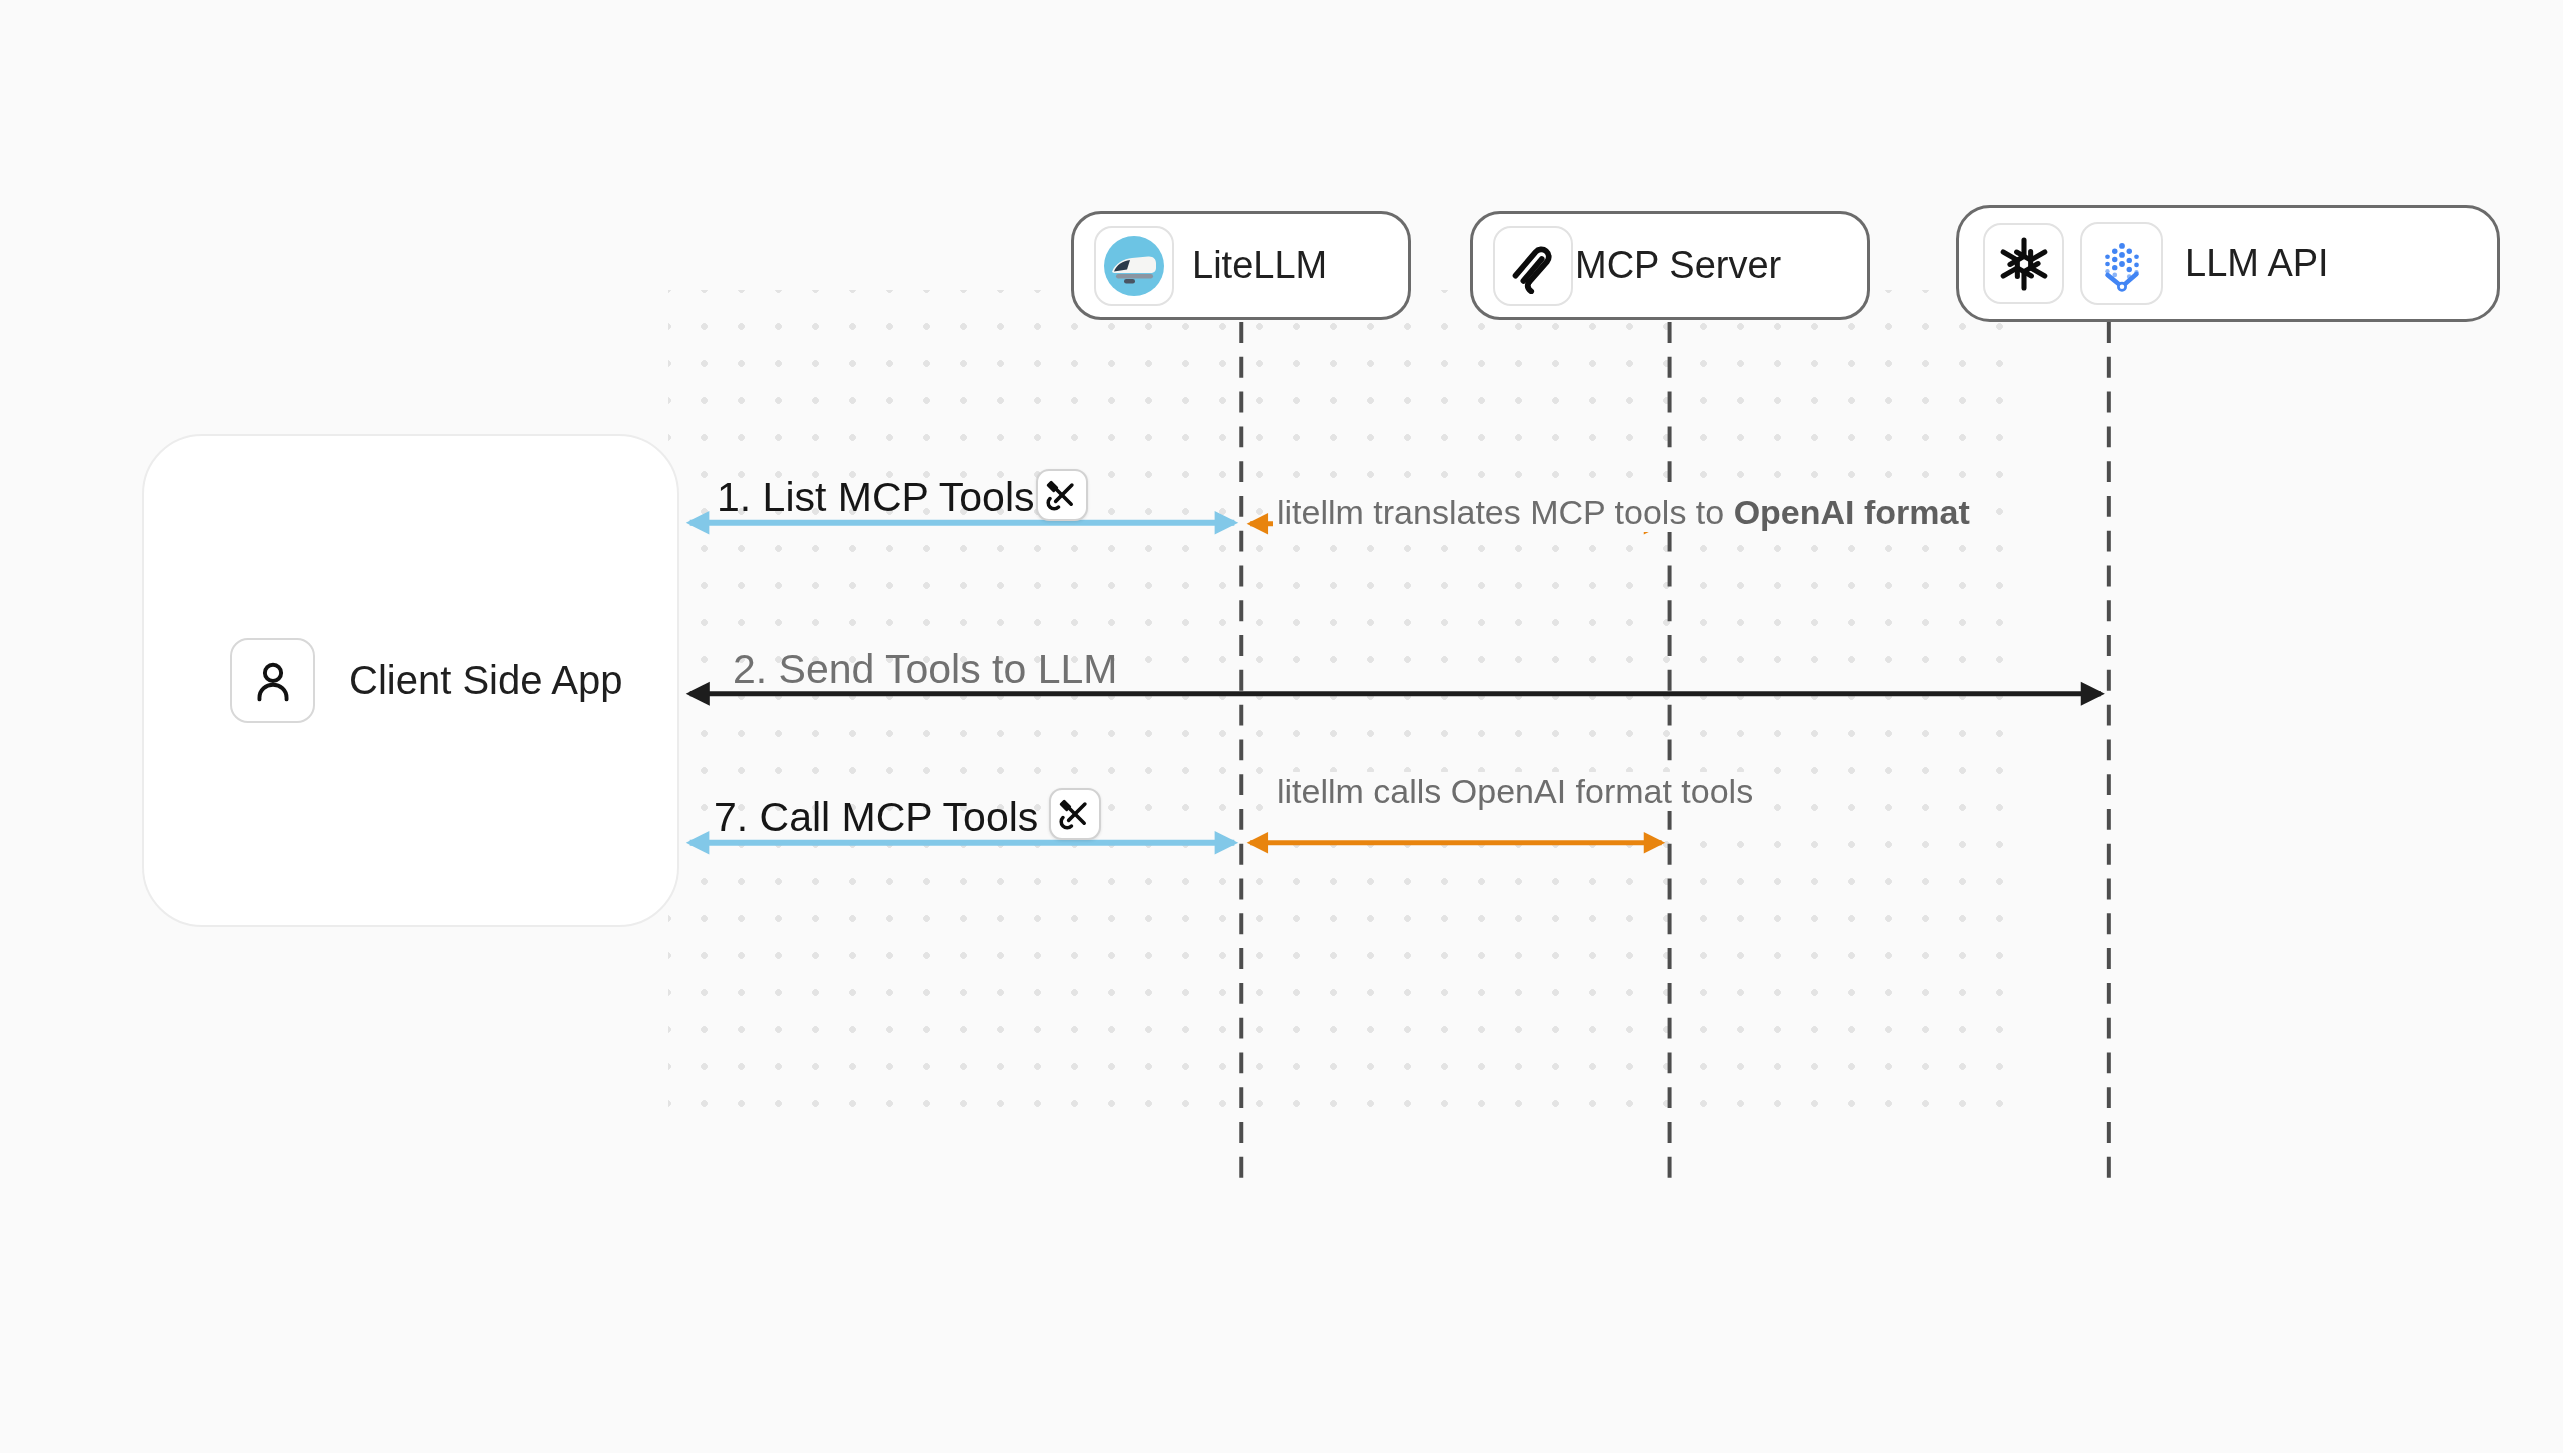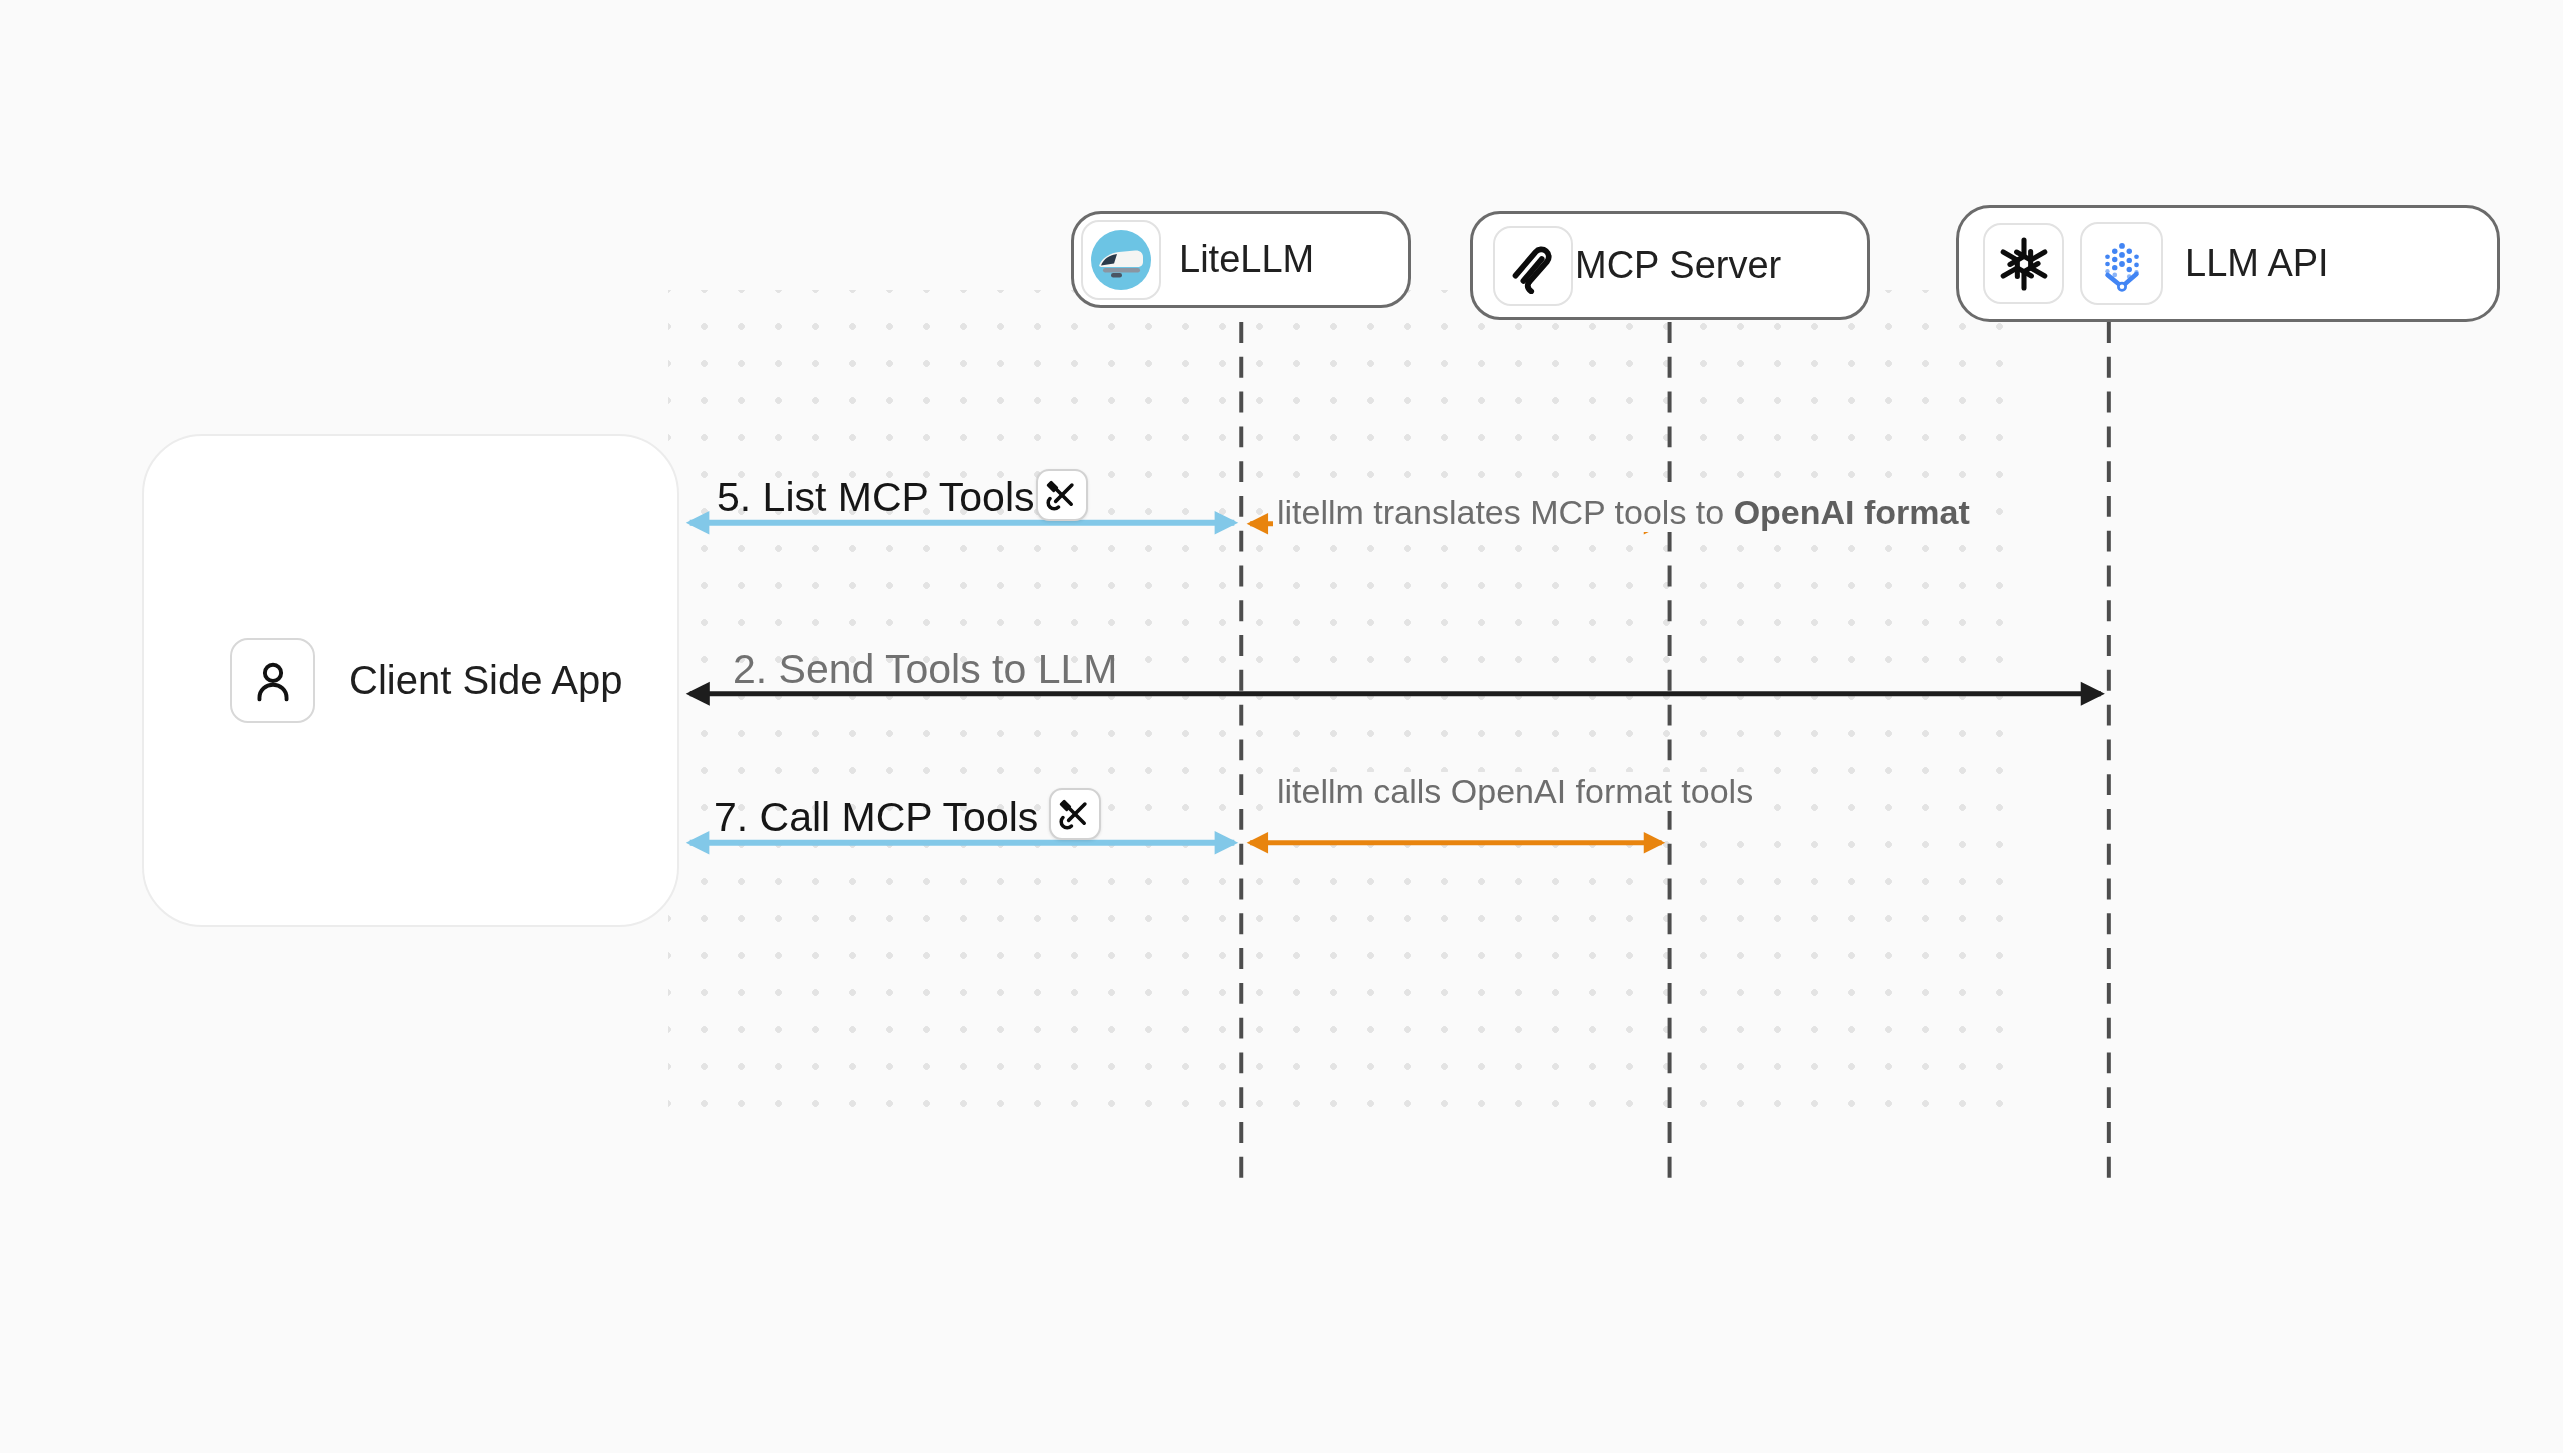--- a/index.html
+++ b/index.html
@@ -60,21 +60,21 @@
 
     <line x1="1258" y1="527" x2="1672" y2="527" stroke="#e8840e" stroke-width="5" marker-start="url(#mo)" marker-end="url(#mo)"></line>
 
     <line x1="694" y1="698" x2="2114" y2="698" stroke="#1d1d1d" stroke-width="5" marker-start="url(#mk)" marker-end="url(#mk)"></line>
 
     <line x1="694" y1="848" x2="1242" y2="848" stroke="#82c8e8" stroke-width="6" marker-start="url(#mb)" marker-end="url(#mb)"></line>
 
     <line x1="1258" y1="848" x2="1672" y2="848" stroke="#e8840e" stroke-width="5" marker-start="url(#mo)" marker-end="url(#mo)"></line>
   </svg>
 
-  <div class="abox" style="left:1071px;top:211px;width:340px;height:97px;padding-left:7px;">
+  <div class="abox" style="left:1071px;top:211px;width:340px;height:109px;padding-left:20px;">
     <div class="tile" style="width:80px;height:80px;">
       <svg width="64" height="64" viewBox="0 0 64 64">
         <circle cx="32" cy="32" r="30" fill="#6cc4e4"></circle>
         <path d="M10,38 c3,-9 12,-13 20,-14 l16,-1.5 c5,-0.5 8,2.5 8,6.5 v5 c0,3 -2,5 -6,5 H12 z" fill="#f5f5f3"></path>
         <path d="M12,37.5 c2.5,-7 9,-10.5 16,-11.5 l-3,9.5 z" fill="#2b3a4a"></path>
         <rect x="14" y="40" width="37" height="4.5" rx="2.2" fill="#8b95a1"></rect>
         <rect x="22" y="45" width="11" height="4.5" rx="2.2" fill="#4a5563"></rect>
       </svg>
     </div>
     <div class="alabel" style="margin-left:18px;">LiteLLM</div>
@@ -139,21 +139,21 @@
   <div class="client">
     <div class="tile">
       <svg width="52" height="52" viewBox="0 0 48 48">
         <circle cx="24" cy="16.5" r="7.5" fill="none" stroke="#111" stroke-width="3.6"></circle>
         <path d="M11.5,41 v-1.5 c0,-7.5 6,-12 12.5,-12 s12.5,4.5 12.5,12 V41" fill="none" stroke="#111" stroke-width="3.6" stroke-linecap="round"></path>
       </svg>
     </div>
     <div class="alabel">Client Side App</div>
   </div>
 
-  <div class="msg" style="left:717px;top:474px;">5. List MCP Tools</div>
+  <div class="msg" style="left:717px;top:474px;">1. List MCP Tools</div>
   <div class="badge" style="left:1036px;top:469px;">
     <svg width="34" height="34" viewBox="0 0 48 48">
       <g stroke="#0d0d0d" stroke-width="5" stroke-linecap="round" fill="none">
         <line x1="15" y1="33" x2="38" y2="10"></line>
         <line x1="12" y1="12" x2="37" y2="37"></line>
         <path d="M7,29 a8,8 0 1 0 12,12"></path>
       </g>
       <rect x="3" y="7" width="15" height="10" rx="2" transform="rotate(45 10.5 12)" fill="#0d0d0d"></rect>
     </svg>
   </div>

